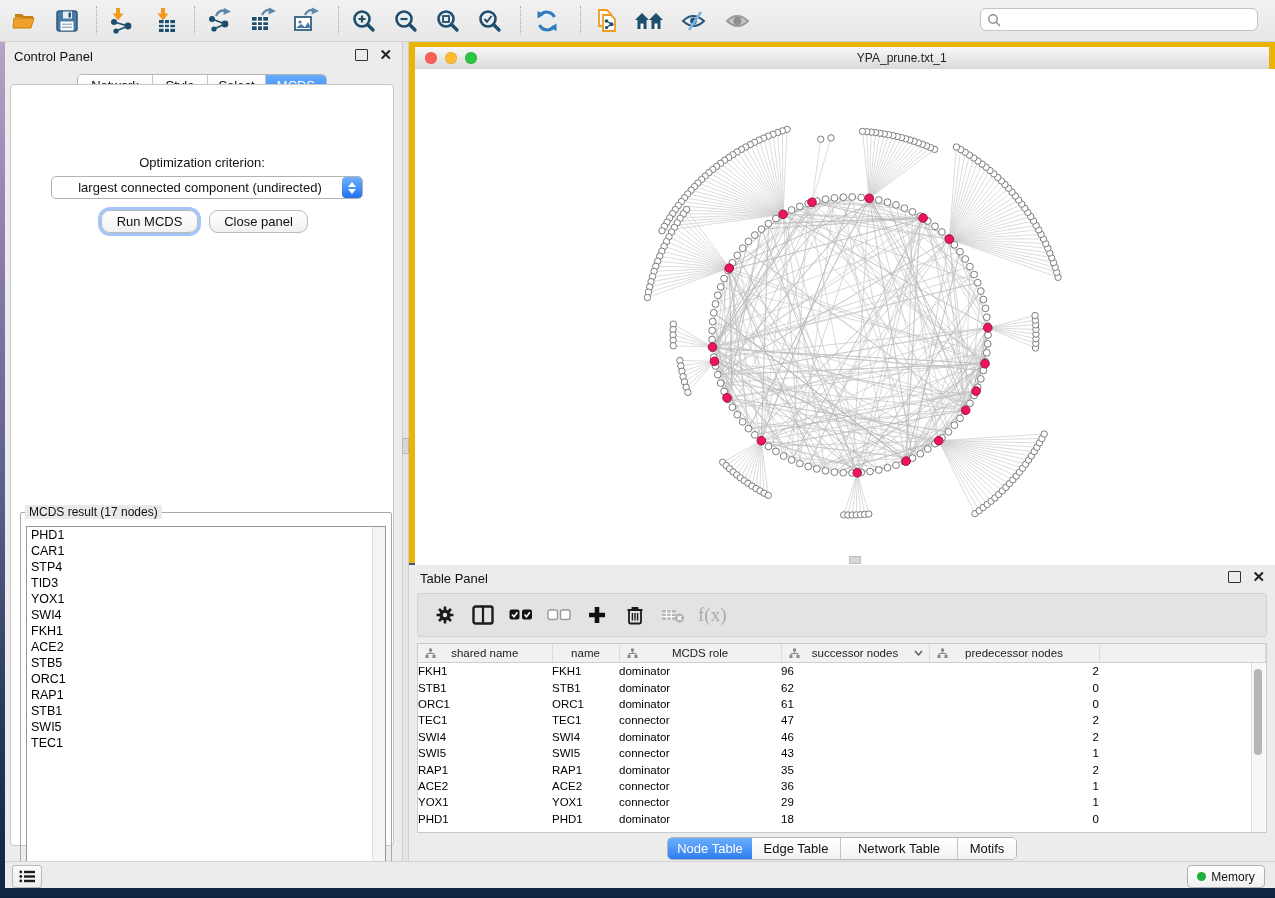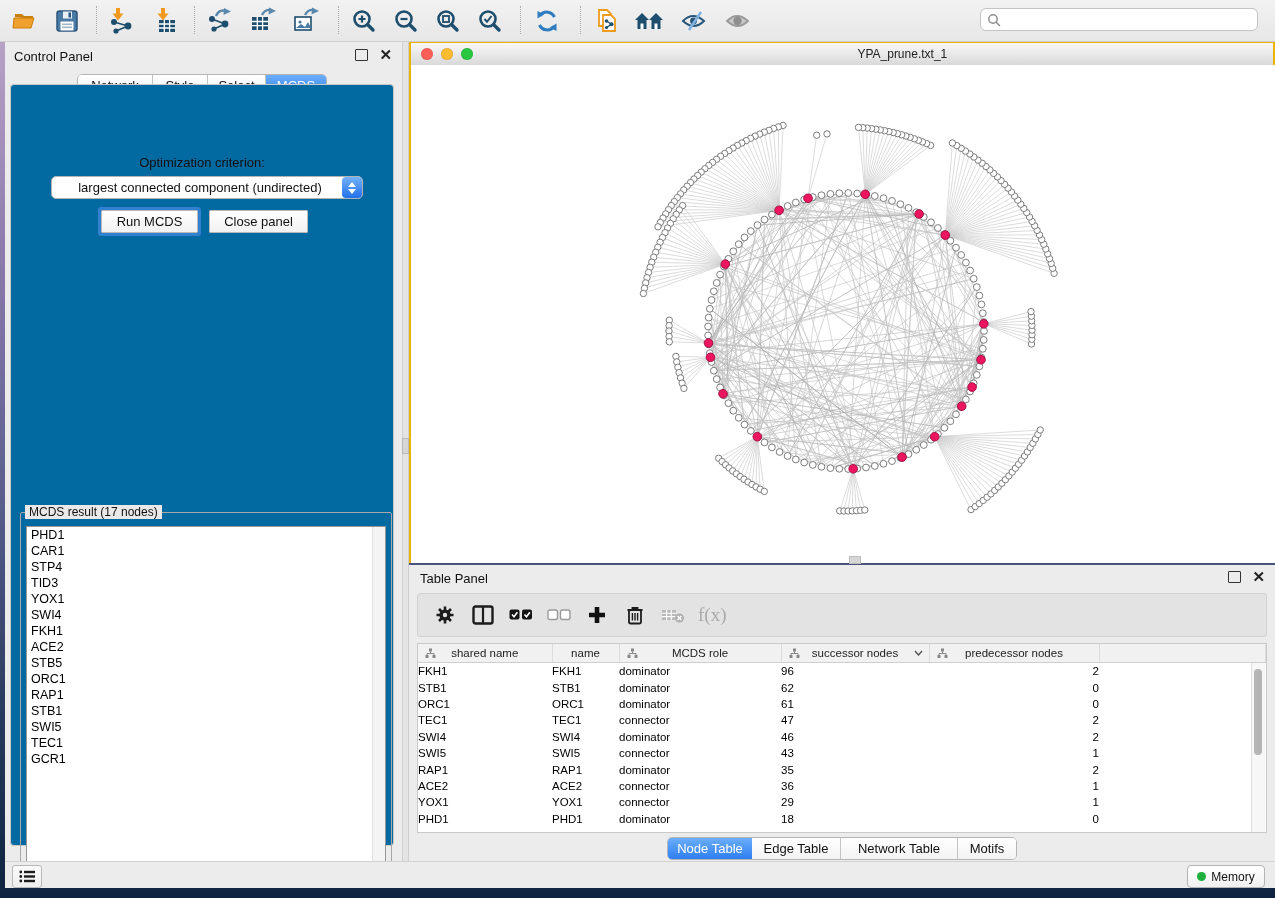--- a/index.html
+++ b/index.html
@@ -21,45 +21,45 @@
   .cpanel{position:absolute;left:5px;top:41px;width:397px;height:820px;background:#ececec;box-sizing:border-box}
   .cpanel-title{position:absolute;left:9px;top:8px;font-size:13px;color:#111}
   .float-ic{width:11px;height:10px;border:1.6px solid #333;display:inline-block;border-radius:1px}
   .close-ic{font-size:15px;font-weight:bold;color:#222;line-height:10px}
   .panel-ctrls{position:absolute;right:10px;top:8px;display:flex;gap:11px;align-items:center}
   .seg{position:absolute;display:flex;border:1px solid #b5b5b5;border-radius:5px;background:#fff;overflow:hidden;height:21px}
   .seg .s{font-size:13px;display:flex;align-items:center;justify-content:center;border-right:1px solid #c4c4c4;color:#111;background:linear-gradient(#ffffff,#f3f3f3)}
   .seg .s:last-child{border-right:none}
   .seg .s.active{background:linear-gradient(#6aaefc,#2e7ef2);color:#fff;border-right:none}
   .cp-tabs{left:72px;top:33px}
-  .cp-content{position:absolute;left:5px;top:43px;width:384px;height:762px;background:#0369a1;
+  .cp-content{position:absolute;left:5px;top:43px;width:384px;height:762px;background:#ffffff;
     border:1px solid #c8c8c8;border-radius:4px;box-sizing:border-box}
   .opt-label{position:absolute;left:0;right:0;top:70px;text-align:center;font-size:13px;color:#111}
   .dropdown{position:absolute;left:40px;top:91px;width:312px;height:23px;background:#fff;border:1px solid #b3b3b3;
     border-radius:5px;display:flex;align-items:center;box-sizing:border-box;cursor:default}
   .dropdown .val{flex:1;text-align:center;font-size:13px;color:#111;padding-left:6px}
   .dd-step{width:20px;height:21px;border-radius:4px;background:linear-gradient(#72b1f9,#2271ee);margin-right:0;
     display:flex;flex-direction:column;align-items:center;justify-content:center;gap:2px}
   .dd-step .tri-u{width:0;height:0;border-left:4px solid transparent;border-right:4px solid transparent;border-bottom:5px solid #fff}
   .dd-step .tri-d{width:0;height:0;border-left:4px solid transparent;border-right:4px solid transparent;border-top:5px solid #fff}
-  .btn{position:absolute;height:23px;background:linear-gradient(#ffffff,#f1f1f1);border:1px solid #b9b9b9;border-radius:1px;
+  .btn{position:absolute;height:23px;background:linear-gradient(#ffffff,#f1f1f1);border:1px solid #b9b9b9;border-radius:9px;
     font-size:13px;color:#111;display:flex;align-items:center;justify-content:center;box-sizing:border-box;cursor:default}
   .btn.focused{box-shadow:0 0 0 3px rgba(90,150,250,.55)}
   .groupbox{position:absolute;left:9px;top:427px;width:372px;height:370px;border:1px solid #a8a8a8;border-radius:2px;box-sizing:border-box}
   .groupbox .gtitle{position:absolute;left:4px;top:-8px;background:#e9e9e9;padding:0 4px;font-size:12px;color:#111}
   .mcds-list{position:absolute;left:5px;top:13px;width:360px;height:350px;background:#fff;border:1px solid #979797;
     box-sizing:border-box;overflow:hidden}
   .mcds-list .item{font-size:12.5px;line-height:16px;padding-left:4px;color:#000}
   .mcds-scroll{position:absolute;right:0;top:0;width:12px;height:100%;background:#f4f4f4;border-left:1px solid #e2e2e2}
   
   .vdivider{position:absolute;left:402px;top:41px;width:7px;height:820px;background:#e4e4e4;border-left:1px solid #cfcfcf;border-right:1px solid #cfcfcf;box-sizing:border-box}
   .vgrip{position:absolute;left:402px;top:438px;width:7px;height:16px;background:#d6d6d6;border:1px solid #b8b8b8;box-sizing:border-box}
   .hgrip{position:absolute;left:849px;top:556px;width:12px;height:8px;background:#d6d6d6;border:1px solid #bdbdbd;box-sizing:border-box}
   
-  .netframe{position:absolute;left:409px;top:41px;width:866px;height:522px;border:2px solid #eab308;box-sizing:border-box;background:#fff}
+  .netframe{position:absolute;left:409px;top:41px;width:866px;height:522px;border:6px solid #eab308;box-sizing:border-box;background:#fff}
   .net-titlebar{position:absolute;left:0;top:0;right:0;height:22px;background:linear-gradient(#f8f8f8,#d9d9d9);border-bottom:1px solid #ababab}
   .tl{position:absolute;top:5px;width:12px;height:12px;border-radius:50%;box-shadow:inset 0 0 1px rgba(0,0,0,.35)}
   .net-title{position:absolute;left:57%;top:4px;transform:translateX(-50%);font-size:12px;color:#222}
   .net-canvas{position:absolute;left:0;top:22px;width:864px;height:498px;background:#fff}
   
   .tpanel{position:absolute;left:409px;top:565px;width:866px;height:296px;background:#ececec;box-sizing:border-box}
   .tpanel-title{position:absolute;left:11px;top:6px;font-size:13px;color:#111}
   .ttoolbar{position:absolute;left:8px;top:28px;width:850px;height:44px;background:#e3e3e3;border:1px solid #d2d2d2;border-radius:3px;
     display:flex;align-items:center;box-sizing:border-box}
   .ttb{width:26px;height:26px;display:flex;align-items:center;justify-content:center;margin-left:12px}
@@ -268,21 +268,20 @@
             <div class="item">YOX1</div>
             <div class="item">SWI4</div>
             <div class="item">FKH1</div>
             <div class="item">ACE2</div>
             <div class="item">STB5</div>
             <div class="item">ORC1</div>
             <div class="item">RAP1</div>
             <div class="item">STB1</div>
             <div class="item">SWI5</div>
             <div class="item">TEC1</div>
-            <div class="item">GCR1</div>
           </div>
         <div class="mcds-scroll"></div>
       </div>
     </div>
   </div>
 </div>
 
 <div class="vdivider"></div>
 <div class="vgrip"></div>
 

